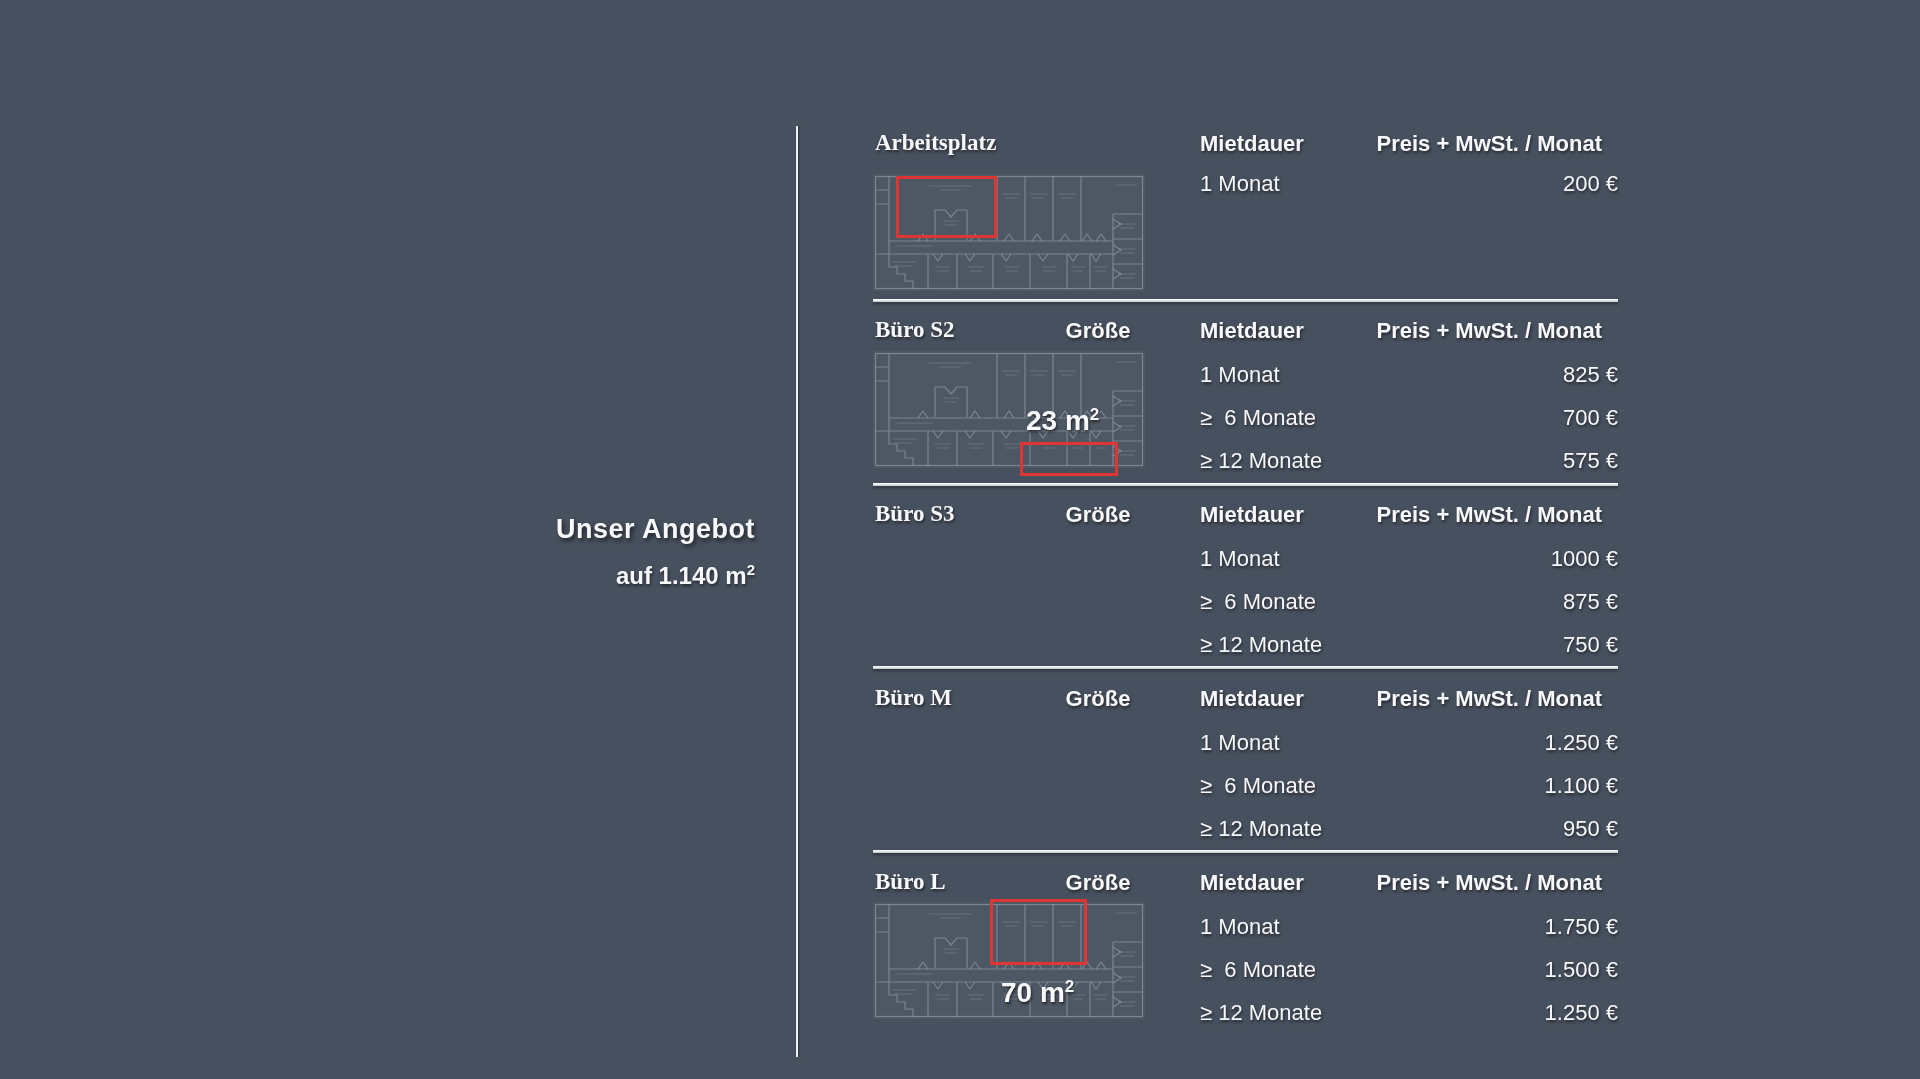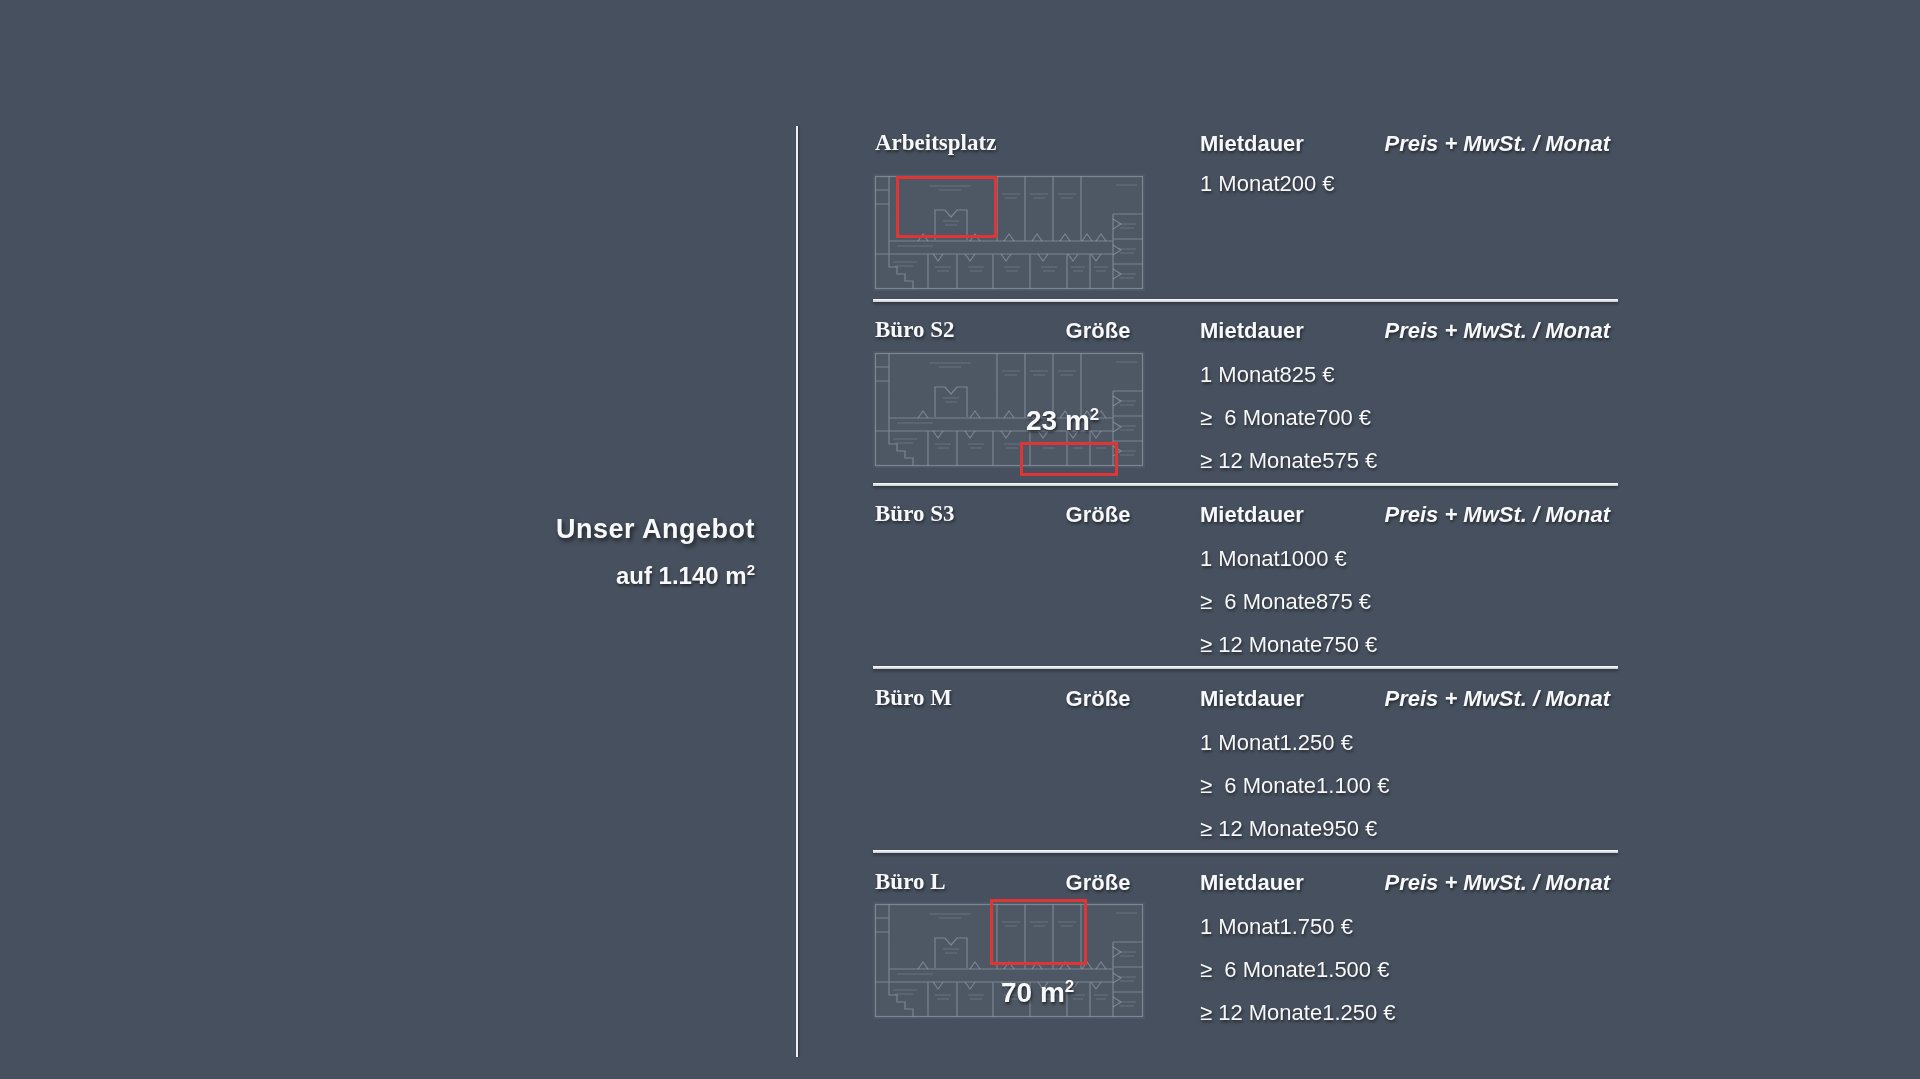--- a/index.html
+++ b/index.html
@@ -49,24 +49,24 @@
     position:absolute;left:2px;top:0;font-size:23px;font-weight:bold;
     text-shadow:1px 2px 3px rgba(0,0,0,.5);
     font-family:Liberation Serif, serif;
   }
   .col-head{
     position:absolute;top:1px;font-size:22px;font-weight:bold;
     text-shadow:1px 2px 3px rgba(0,0,0,.5);white-space:nowrap;
   }
   .size-head{left:155px;width:140px;text-align:center;}
   .dur-head{left:327px;}
-  .price-head{right:8px;text-align:right;font-style:italic;}
+  .price-head{right:16px;text-align:right;}
 
   .row{
-    position:absolute;left:327px;right:0;display:flex;
+    position:absolute;left:327px;right:0;display:flex;justify-content:space-between;
     font-size:22px;text-shadow:1px 2px 3px rgba(0,0,0,.5);
   }
   .row .dur{white-space:pre-wrap;}
   .sec1 .r1{top:41px}
   .r1{top:45px}.r2{top:88px}.r3{top:131px}
 
   
   .plan{
     position:absolute;left:0;width:272px;height:117px;
     background:rgba(255,255,255,.045);

